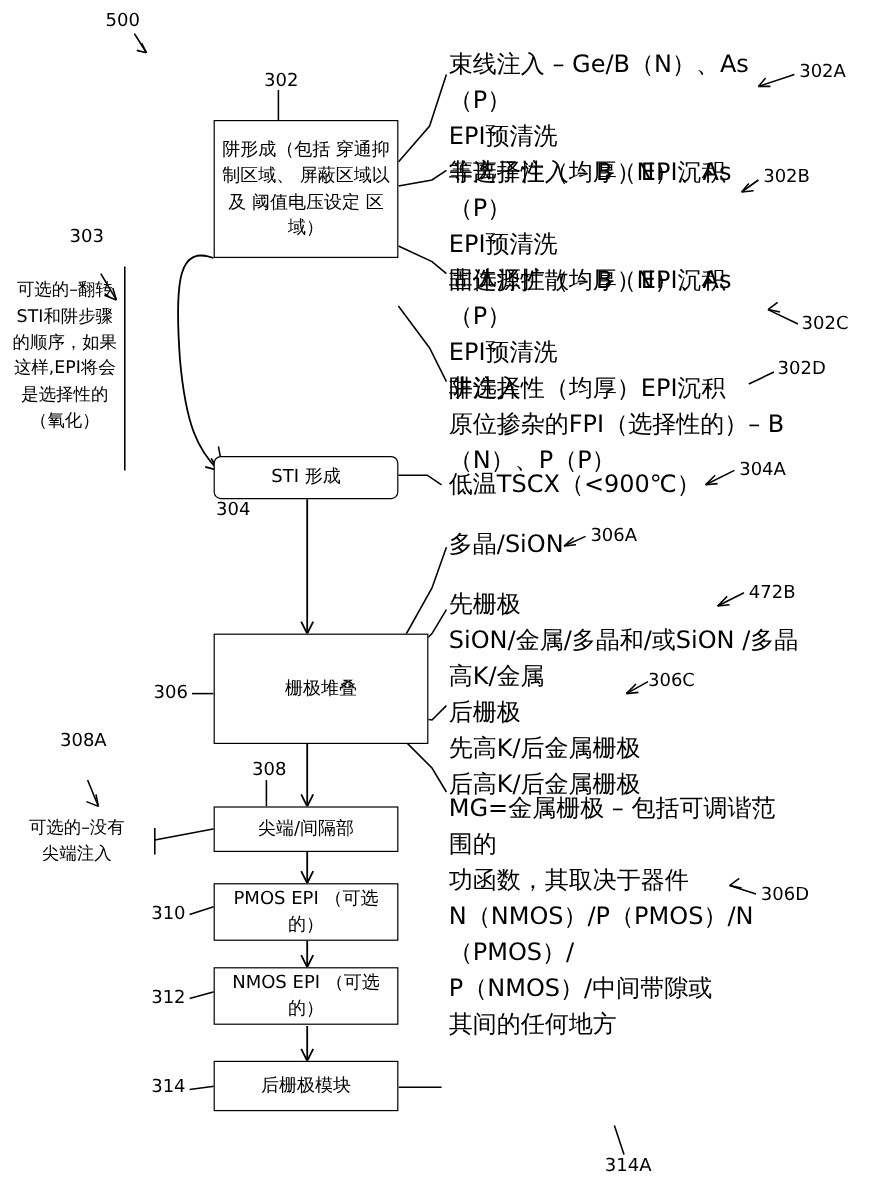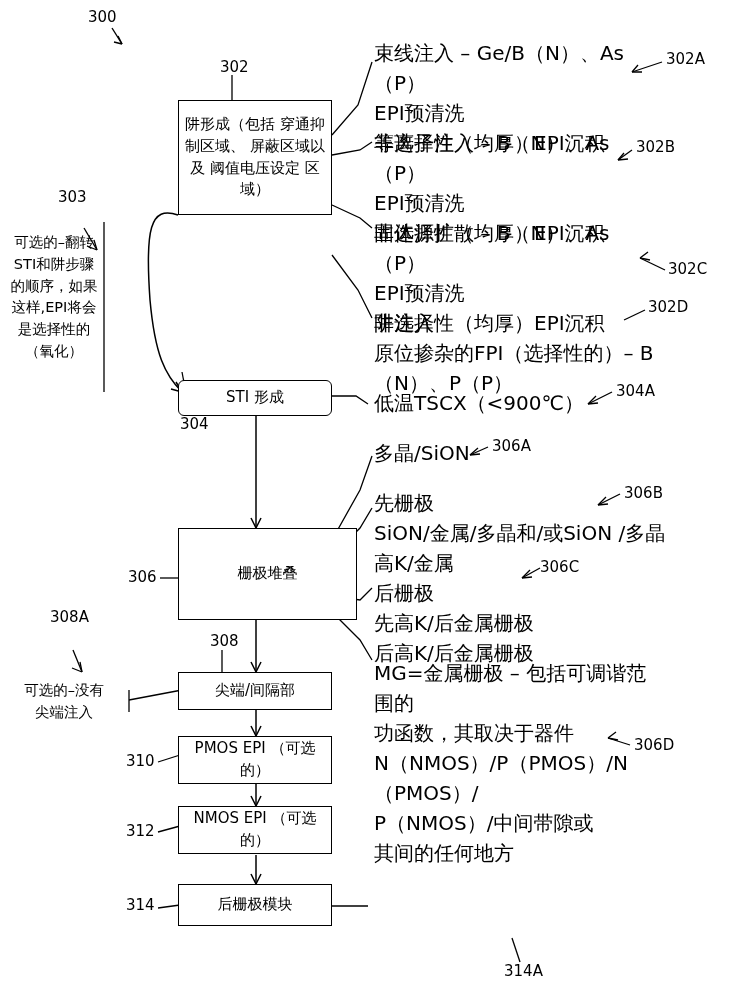--- a/index.html
+++ b/index.html
@@ -94,21 +94,21 @@
 
     <path d="M129,690 L129,712" stroke="#000" stroke-width="1.3" fill="none"></path>
     <path d="M129,700 L182,690" stroke="#000" stroke-width="1.3" fill="none"></path>
     <path d="M73,650 L82,672" stroke="#000" stroke-width="1.3" fill="none"></path>
     <path d="M82,672 L80,662 M82,672 L72,668" stroke="#000" stroke-width="1.3" fill="none"></path>
 
     <path d="M332,906 L368,906" stroke="#000" stroke-width="1.3" fill="none"></path>
     <path d="M520,962 L512,938" stroke="#000" stroke-width="1.3" fill="none"></path>
   </svg>
 
-  <div class="ref" style="left:88px;top:8px;">300</div>
+  <div class="ref" style="left:88px;top:8px;">500</div>
 
   <div class="box" style="left:178px;top:100px;width:154px;height:115px;">
     <div class="inner">阱形成（包括
 穿通抑制区域、
 屏蔽区域以及
 阈值电压设定
 区域）</div>
   </div>
   <div class="ref" style="left:220px;top:58px;">302</div>
 
@@ -165,21 +165,21 @@
 
   <div class="lbl" style="left:374px;top:388px;width:250px;">低温TSCX（&lt;900℃）</div>
   <div class="ref" style="left:616px;top:382px;">304A</div>
 
   <div class="lbl" style="left:374px;top:438px;width:200px;">多晶/SiON</div>
   <div class="ref" style="left:492px;top:437px;">306A</div>
 
   <div class="lbl" style="left:374px;top:488px;width:300px;">先栅极
 SiON/金属/多晶和/或SiON /多晶
 高K/金属</div>
-  <div class="ref" style="left:624px;top:484px;">306B</div>
+  <div class="ref" style="left:624px;top:484px;">472B</div>
 
   <div class="lbl" style="left:374px;top:578px;width:260px;">后栅极
 先高K/后金属栅极
 后高K/后金属栅极</div>
   <div class="ref" style="left:540px;top:558px;">306C</div>
 
   <div class="lbl" style="left:374px;top:658px;width:290px;">MG=金属栅极 – 包括可调谐范围的
 功函数，其取决于器件
 N（NMOS）/P（PMOS）/N（PMOS）/
 P（NMOS）/中间带隙或

